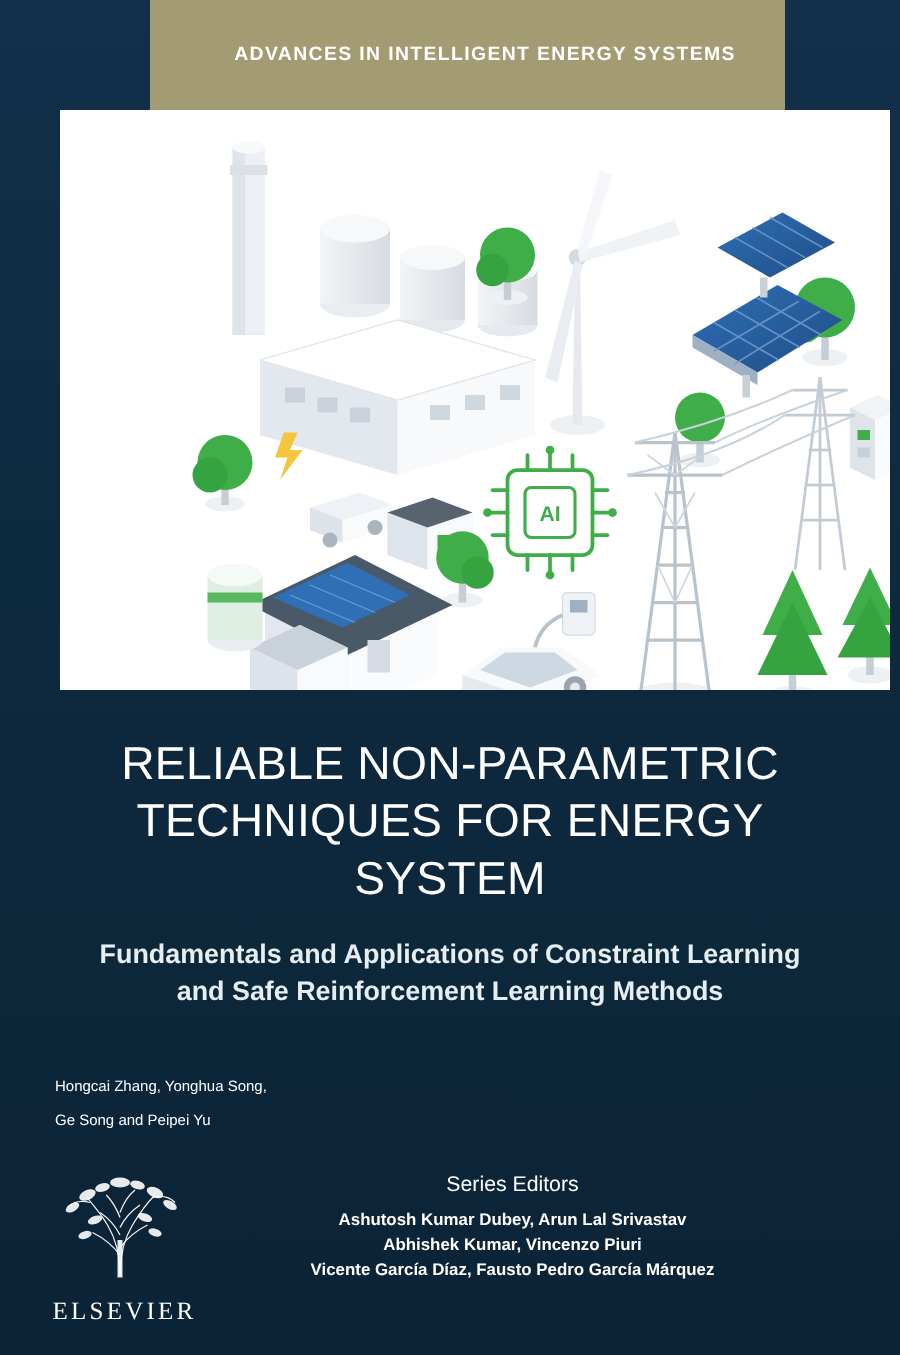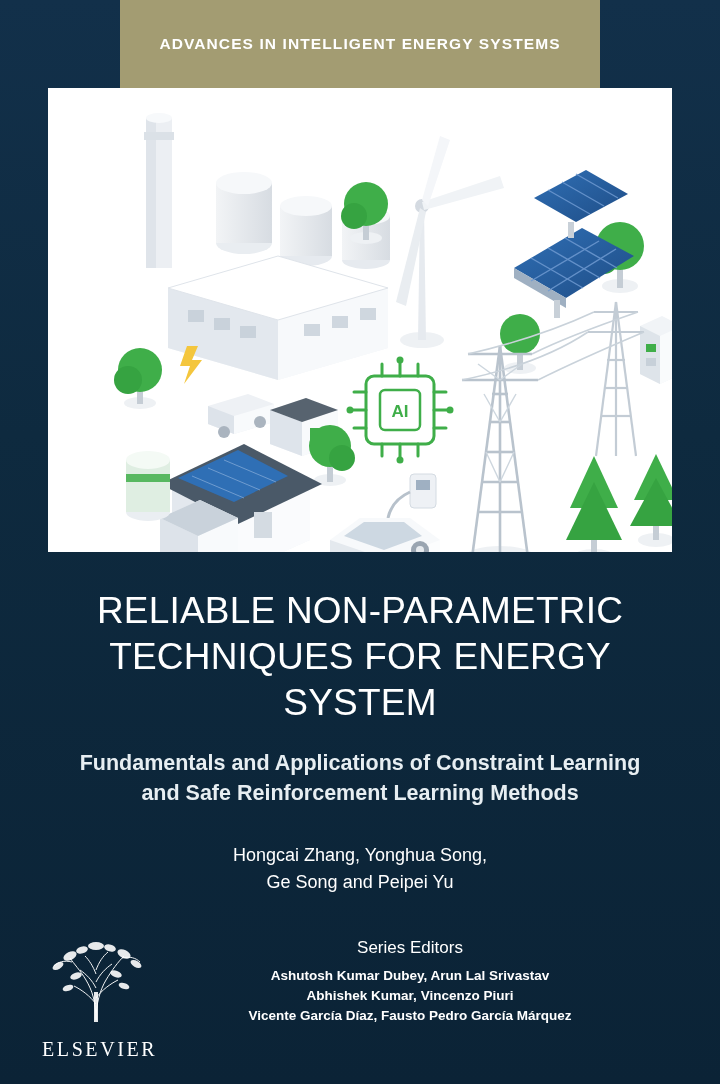--- a/index.html
+++ b/index.html
@@ -30,37 +30,39 @@
   .series-banner {
     position: absolute;
     left: 120px;
     top: 0;
     width: 480px;
     height: 88px;
     background: #a39c72;
     display: flex;
     align-items: center;
     justify-content: center;
+    padding-left: 28px;
   }
   .series-banner span {
     color: #ffffff;
     font-size: 15.5px;
     font-weight: bold;
     letter-spacing: 1.1px;
     text-align: center;
   }
   
   .art-panel {
     position: absolute;
     left: 48px;
     top: 88px;
     width: 624px;
     height: 464px;
     background: #ffffff;
     overflow: hidden;
+    padding-left: 40px;
   }
   .art-panel svg { display: block; }
 
   
   .title-block {
     position: absolute;
     left: 30px;
     top: 572px;
     width: 660px;
     text-align: center;
@@ -76,28 +78,28 @@
   }
   .subtitle {
     color: #e7eef2;
     font-size: 21.5px;
     line-height: 30px;
     margin: 22px 0 0 0;
     font-weight: bold;
   }
   .authors {
     color: #ffffff;
-    font-size: 18px;
+    font-size: 12px;
     line-height: 27px;
-    margin: 0;
+    margin: 14px;
     position: absolute;
     left: 30px;
     top: 842px;
     width: 660px;
-    text-align: center;
+    text-align: left;
     font-weight: normal;
   }
   
   .series-editors {
     position: absolute;
     left: 150px;
     top: 938px;
     width: 520px;
     text-align: center;
   }

